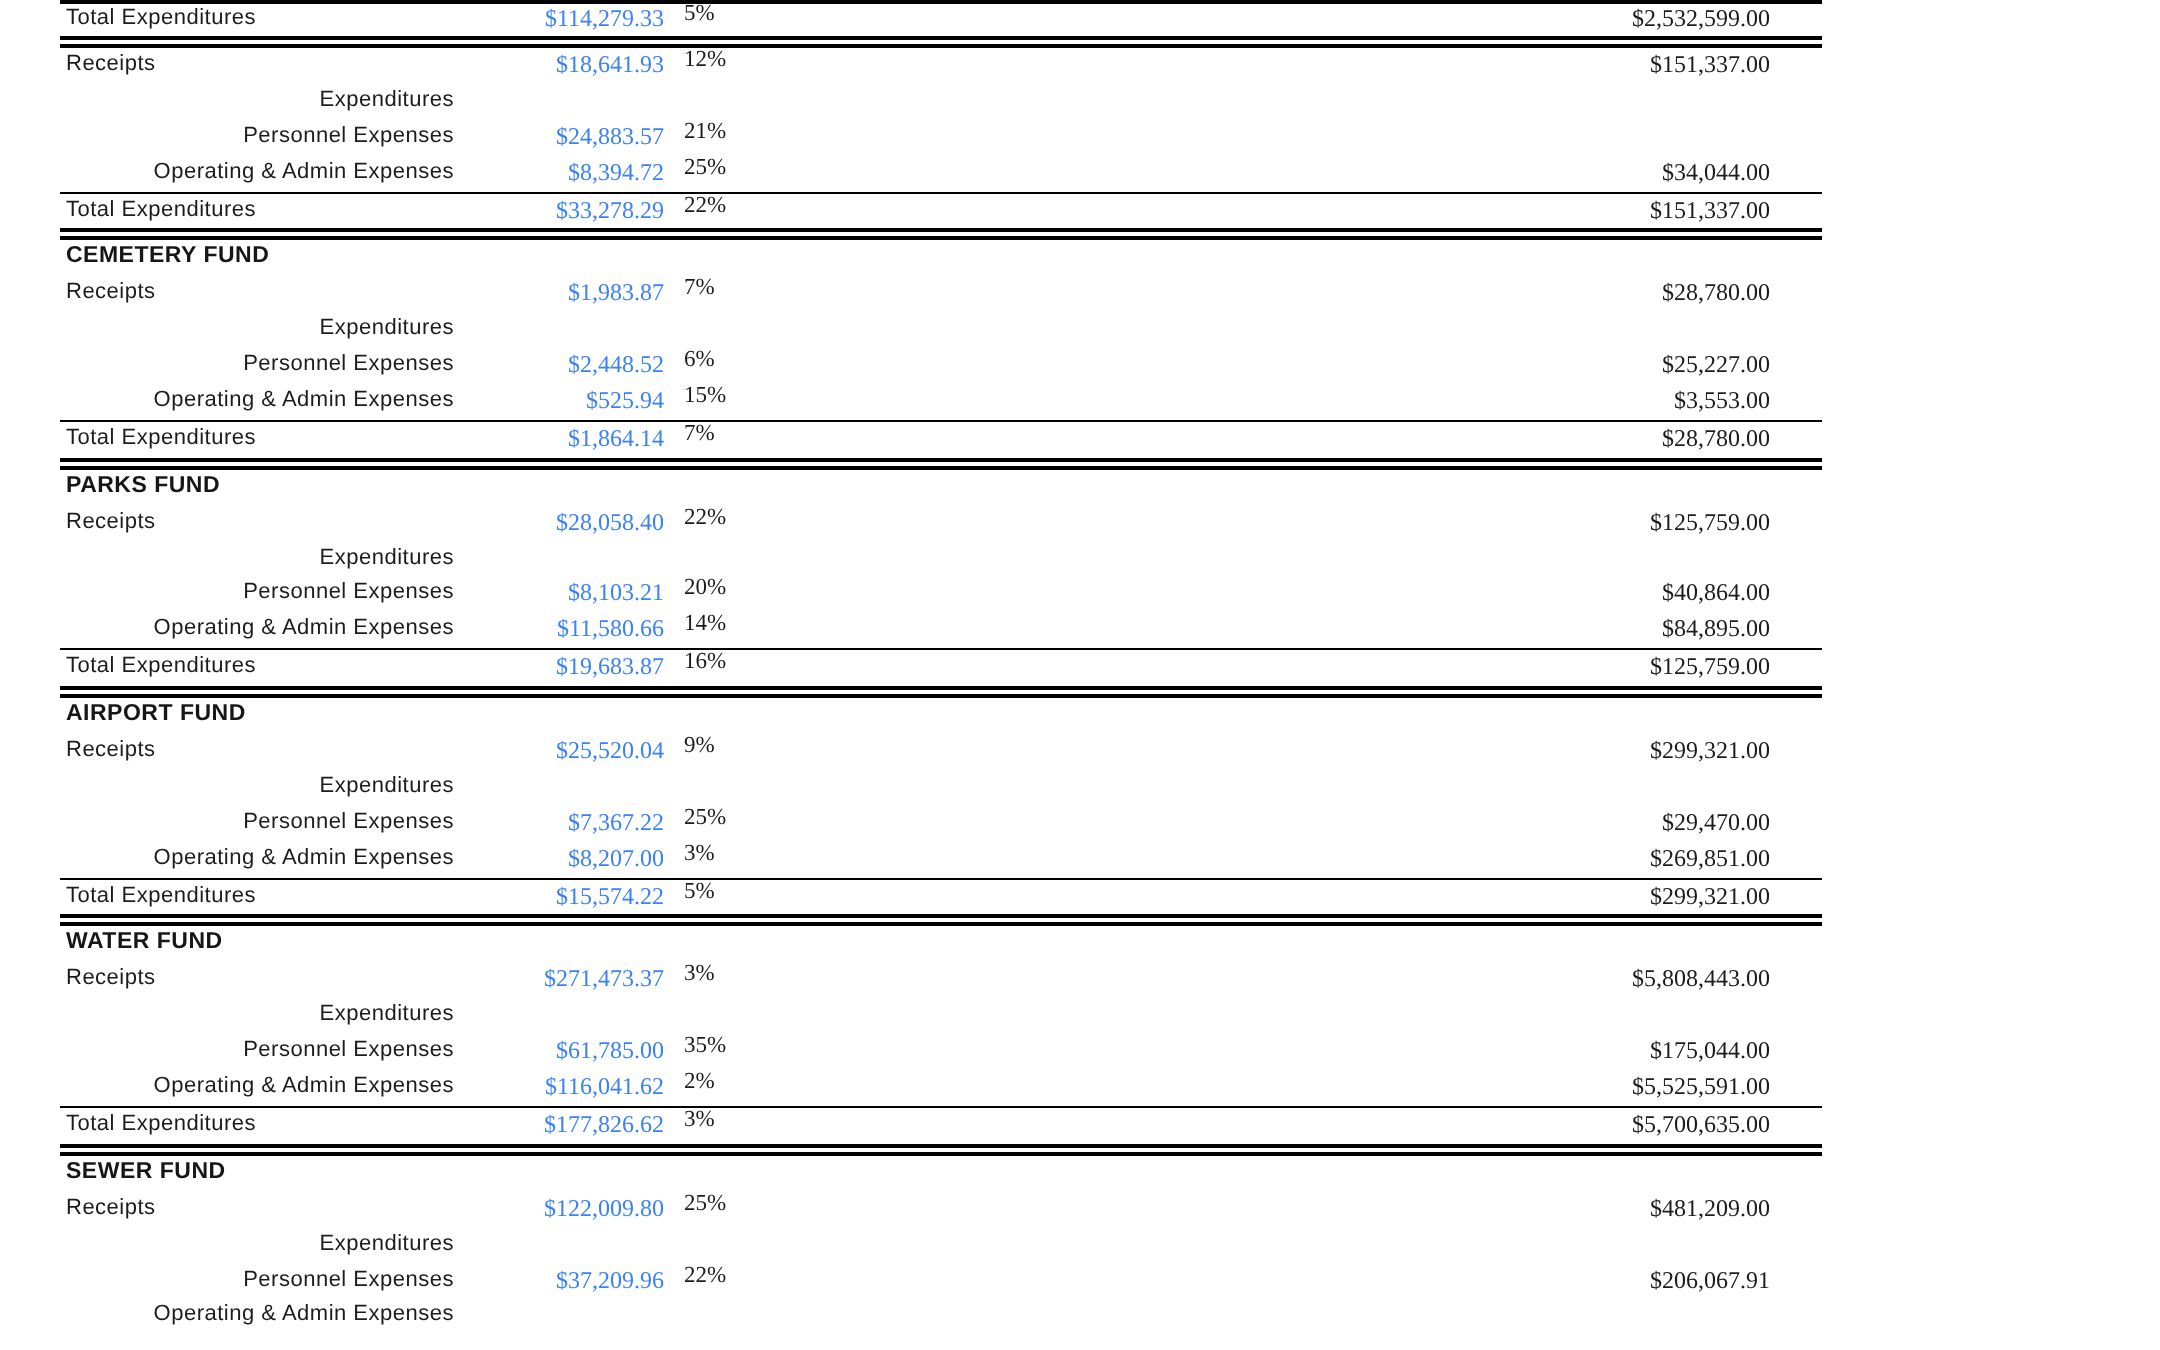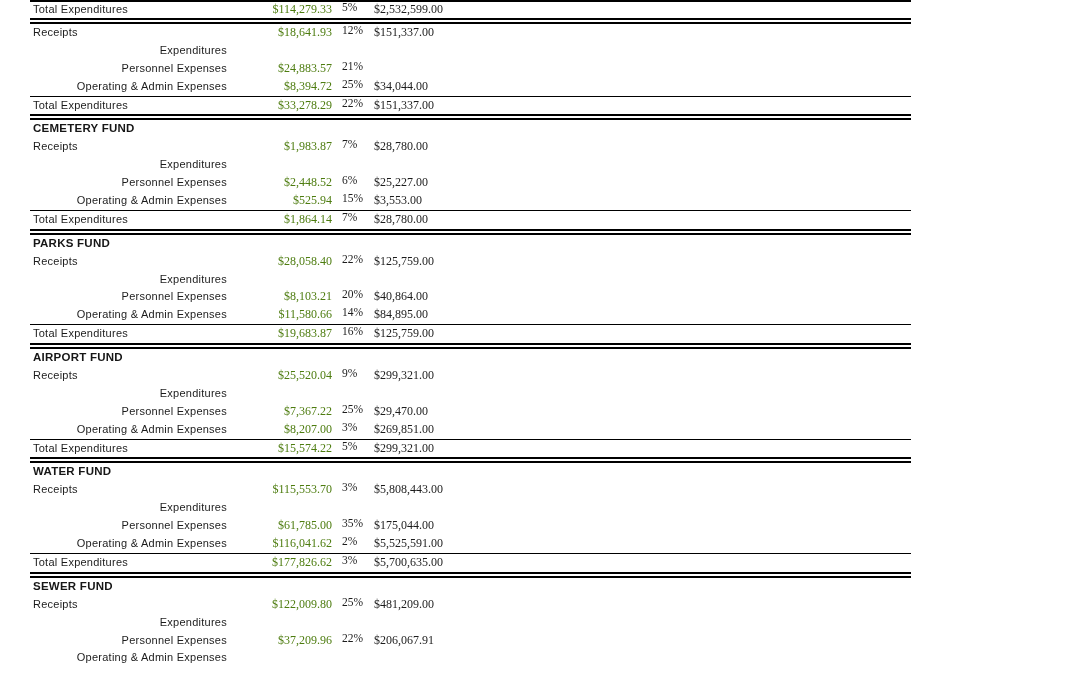--- a/index.html
+++ b/index.html
@@ -41,36 +41,37 @@
     padding-right: 0;
   }
   .fund-name {
     font-weight: bold;
     font-size: 11.5px;
     color: #161616;
   }
   .cell-amount {
     font-family: "Liberation Serif", serif;
     font-size: 12px;
-    color: #4d7c0f;
+    color: #3b82f6;
     text-align: right;
   }
   .cell-pct {
     font-family: "Liberation Serif", serif;
     font-size: 11.5px;
     color: #1c1c1c;
     text-align: left;
     padding-left: 10px;
     position: relative;
     top: -2px;
   }
   .cell-budget {
     font-family: "Liberation Serif", serif;
     font-size: 12px;
     color: #1c1c1c;
+    text-align: right;
     padding-right: 26px;
   }
   .total-row {
     border-top: 1.5px solid #000000;
     border-bottom: 6px double #000000;
   }
   .top-partial-row {
     border-top: 2px solid #000000;
     border-bottom: 6px double #000000;
     height: 16px;
@@ -212,21 +213,21 @@
           <span class="cell-pct">5%</span>
           <span class="cell-budget">$299,321.00</span>
         </div>
       </div>
       <div class="section">
         <div class="row">
           <span class="fund-name">WATER FUND</span>
         </div>
         <div class="row">
           <span class="cell-label">Receipts</span>
-          <span class="cell-amount">$115,553.70</span>
+          <span class="cell-amount">$271,473.37</span>
           <span class="cell-pct">3%</span>
           <span class="cell-budget">$5,808,443.00</span>
         </div>
         <div class="row">
           <span class="cell-sublabel">Expenditures</span>
         </div>
         <div class="row">
           <span class="cell-sublabel">Personnel Expenses</span>
           <span class="cell-amount">$61,785.00</span>
           <span class="cell-pct">35%</span>

